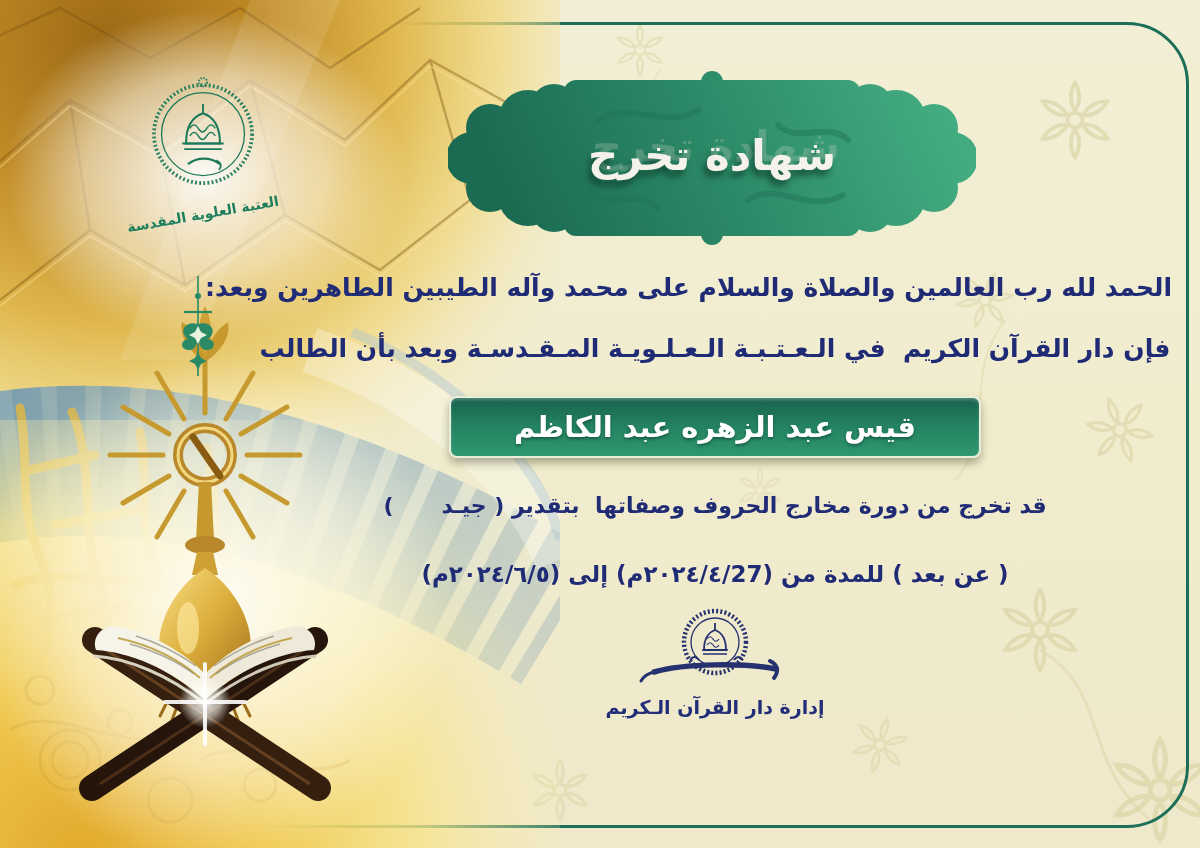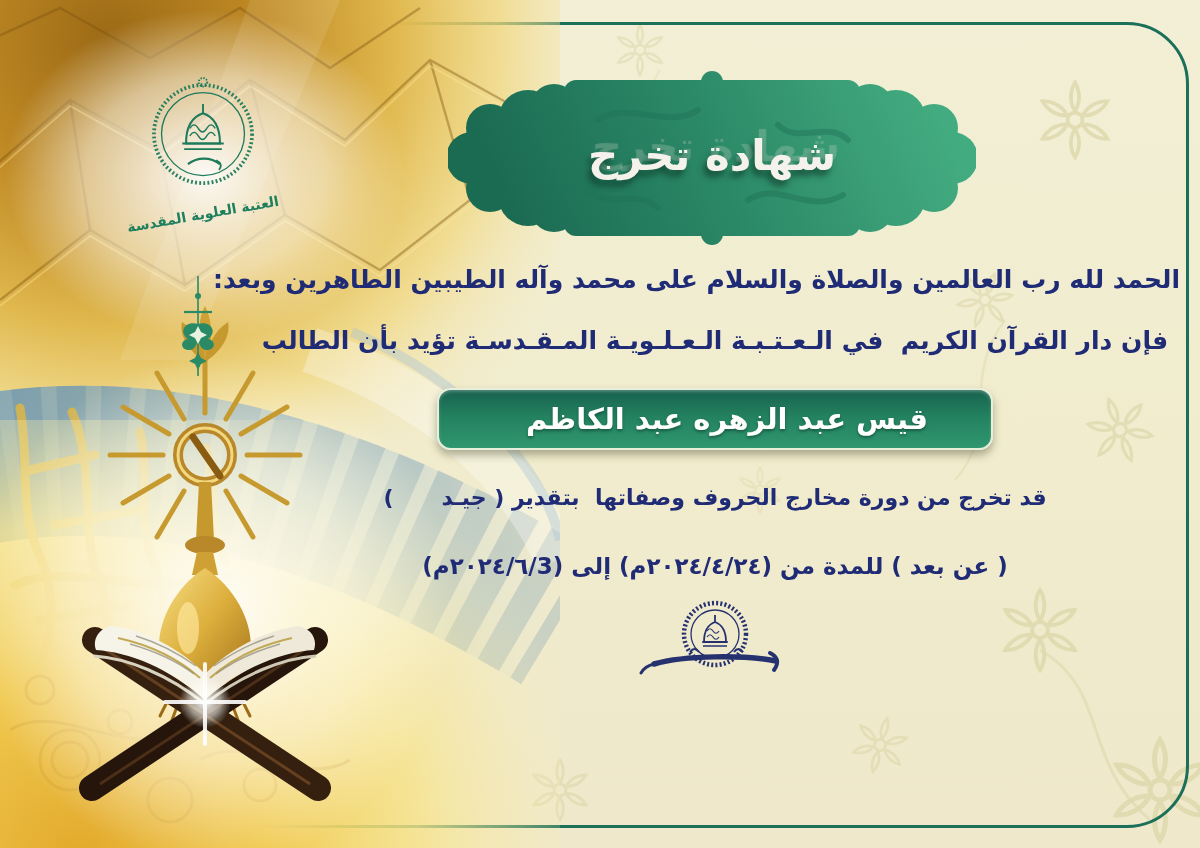--- a/index.html
+++ b/index.html
@@ -26,27 +26,27 @@
   .pendant{position:absolute;left:170px;top:276px;z-index:3;}
 
   
   .banner{position:absolute;left:448px;top:70px;width:528px;height:176px;z-index:4;}
   .banner .title{position:absolute;inset:0;display:flex;align-items:center;justify-content:center;
                  font-size:42px;font-weight:bold;color:#f4f2ea;padding-bottom:6px;
                  text-shadow:-3px 6px 6px rgba(8,45,32,.6), 4px -9px 1px rgba(205,215,200,.28);}
 
   
   .text-block{position:absolute;left:250px;top:260px;width:930px;z-index:4;text-align:center;color:#202b76;}
-  .text-block p{margin:0;white-space:pre;}
+  .text-block p{margin:8px;white-space:pre;}
   .l1{font-size:25px;font-weight:bold;line-height:40px;margin-bottom:20px !important;}
   .l2{font-size:25px;font-weight:bold;line-height:42px;margin-bottom:26px !important;}
-  .name-banner{width:528px;height:58px;margin:0 auto 22px auto;border-radius:14px;
+  .name-banner{width:528px;height:58px;margin:0 auto 22px auto;border-radius:8px;
                background:linear-gradient(180deg,#17614e 0%,#23815f 45%,#2f9770 100%);
                border:2px solid #e7efdb;box-shadow:0 5px 8px rgba(110,112,82,.55), inset 0 2px 3px rgba(255,255,255,.25);
-               display:flex;align-items:center;justify-content:center;padding-left:24px;}
+               display:flex;align-items:center;justify-content:center;}
   .name-banner span{color:#ffffff;font-size:29px;font-weight:bold;
                     text-shadow:0 2px 3px rgba(10,50,35,.5);}
   .l3{font-size:22px;font-weight:bold;line-height:52px;margin-bottom:22px !important;}
   .gap3{display:inline-block;width:48px;}
   .l4{font-size:23px;font-weight:bold;line-height:40px;margin-bottom:14px !important;}
   .l5{font-size:18px;font-weight:bold;line-height:28px;margin-bottom:18px !important;color:#27327e;}
   .seal{width:170px;height:78px;margin:0 auto 6px auto;}
   .footer-line{font-size:19px;font-weight:bold;line-height:26px;color:#232e79;}
 </style>
 </head>
@@ -285,43 +285,44 @@
         <path d="M300 130 C330 110 360 145 395 125"></path>
         <path d="M330 55 C350 75 380 50 400 70"></path>
         <path d="M140 120 C160 140 190 118 210 138"></path>
       </g>
     </svg>
     <div class="title">شهادة تخرج</div>
   </div>
 
   <div class="text-block">
     <p class="l1">الحمد لله رب العالمين والصلاة والسلام على محمد وآله الطيبين الطاهرين وبعد:</p>
-    <p class="l2">فإن دار القرآن الكريم  في الـعـتـبـة الـعـلـويـة المـقـدسـة تؤيد بأن الطالب</p>
+    <p class="l2">فإن دار القرآن الكريم  في الـعـتـبـة الـعـلـويـة المـقـدسـة وبعد بأن الطالب</p>
 
     <div class="name-banner">
       <span>قيس عبد الزهره عبد الكاظم</span>
     </div>
 
     <p class="l3"><span>قد تخرج من دورة مخارج الحروف وصفاتها  بتقدير ( </span><span>جيـد</span><span class="gap3"></span><span>)</span></p>
 
-    <p class="l4">( عن بعد ) للمدة من (٢٠٢٤/٤/٢٤م) إلى (٢٠٢٤/٦/3م)</p>
+    <p class="l4">( عن بعد ) للمدة من (٢٠٢٤/٤/27م) إلى (٢٠٢٤/٦/٥م)</p>
 
     <div class="seal">
       <svg width="170" height="78" viewBox="0 0 170 78">
         <g stroke="#26316f" fill="none">
           <circle cx="85" cy="34" r="31" stroke-width="4.5" stroke-dasharray="2 2.2"></circle>
           <circle cx="85" cy="34" r="24" stroke-width="1.3"></circle>
           <path d="M85 22 L85 15" stroke-width="1.8"></path>
           <path d="M74 42 Q74 26 85 22 Q96 26 96 42 Z" stroke-width="1.8"></path>
           <path d="M72 42 H98 M73 46 H97" stroke-width="1.4"></path>
           <path d="M77 31 c2 -3 4 -3 6 0 c2 3 4 3 6 0" stroke-width="1.2"></path>
           <path d="M77 37 c2 -3 4 -3 6 0 c2 3 4 3 6 0" stroke-width="1.2"></path>
           <path d="M24 64 C55 55 115 55 146 61" stroke-width="5.5" stroke-linecap="round"></path>
           <path d="M140 53 q12 6 4 17" stroke-width="4" stroke-linecap="round"></path>
           <path d="M24 64 q-9 2 -13 9" stroke-width="3" stroke-linecap="round"></path>
           <path d="M60 52 c3 -4 6 -4 9 0" stroke-width="2"></path>
           <path d="M104 52 c3 -4 6 -4 9 0" stroke-width="2"></path>
         </g>
       </svg>
     </div>
 
+    <p class="footer-line">إدارة دار القرآن الـكريم</p>
   </div>
 </div>
 
 </body></html>

